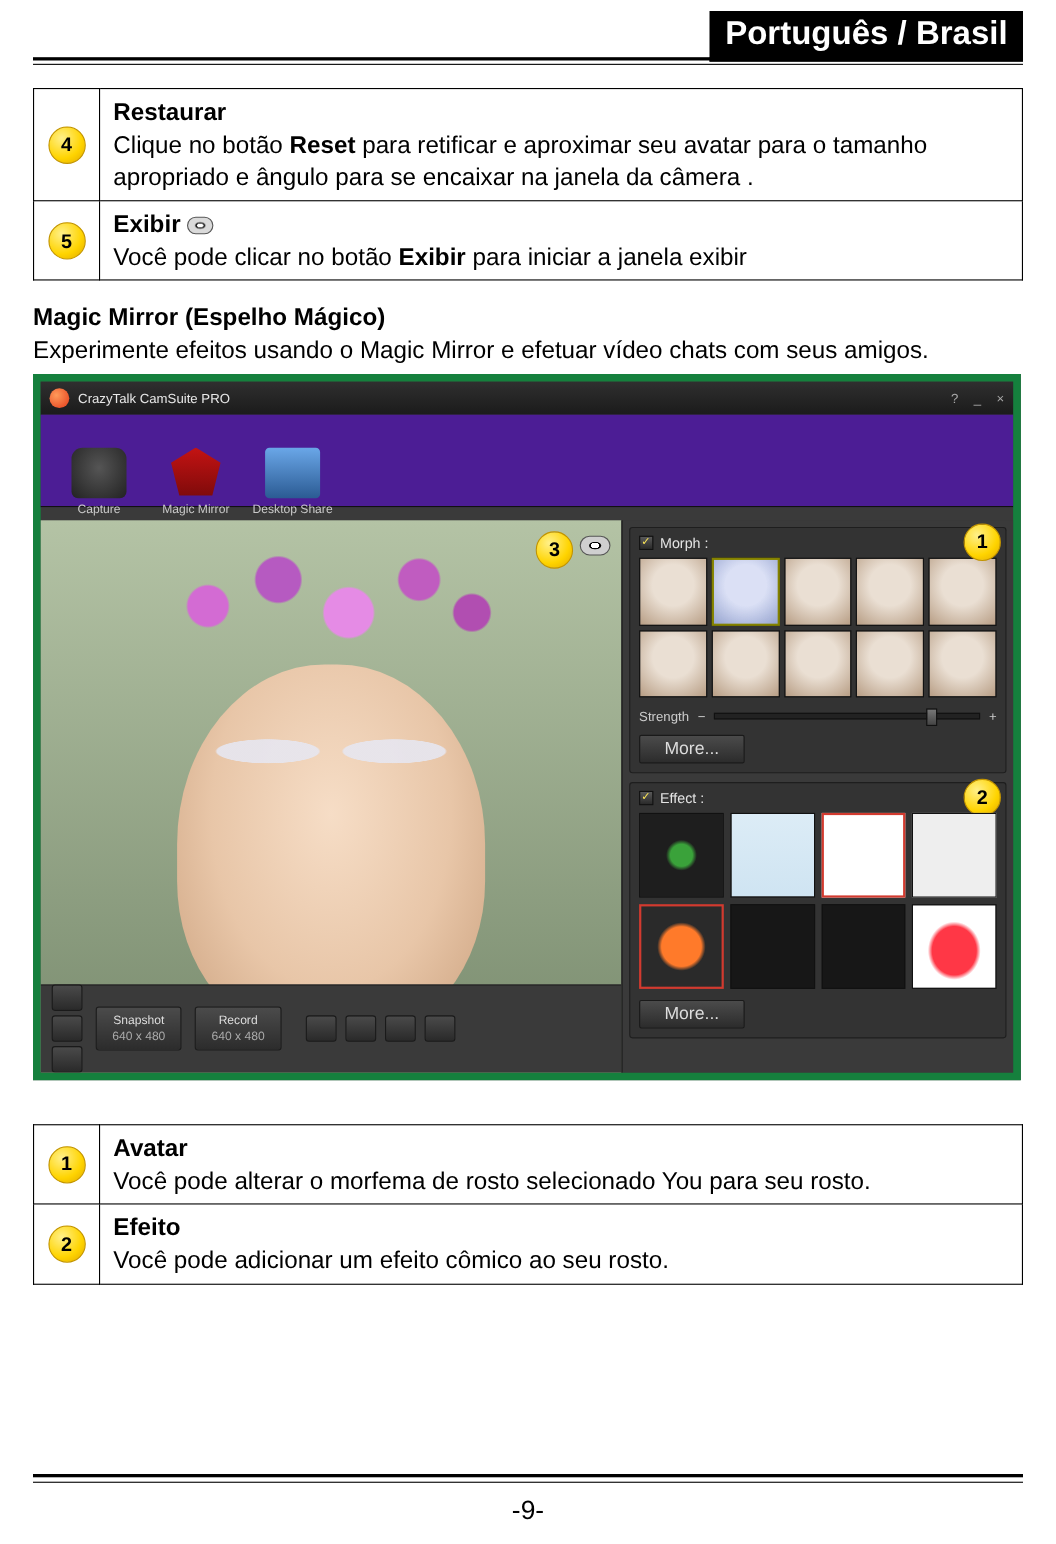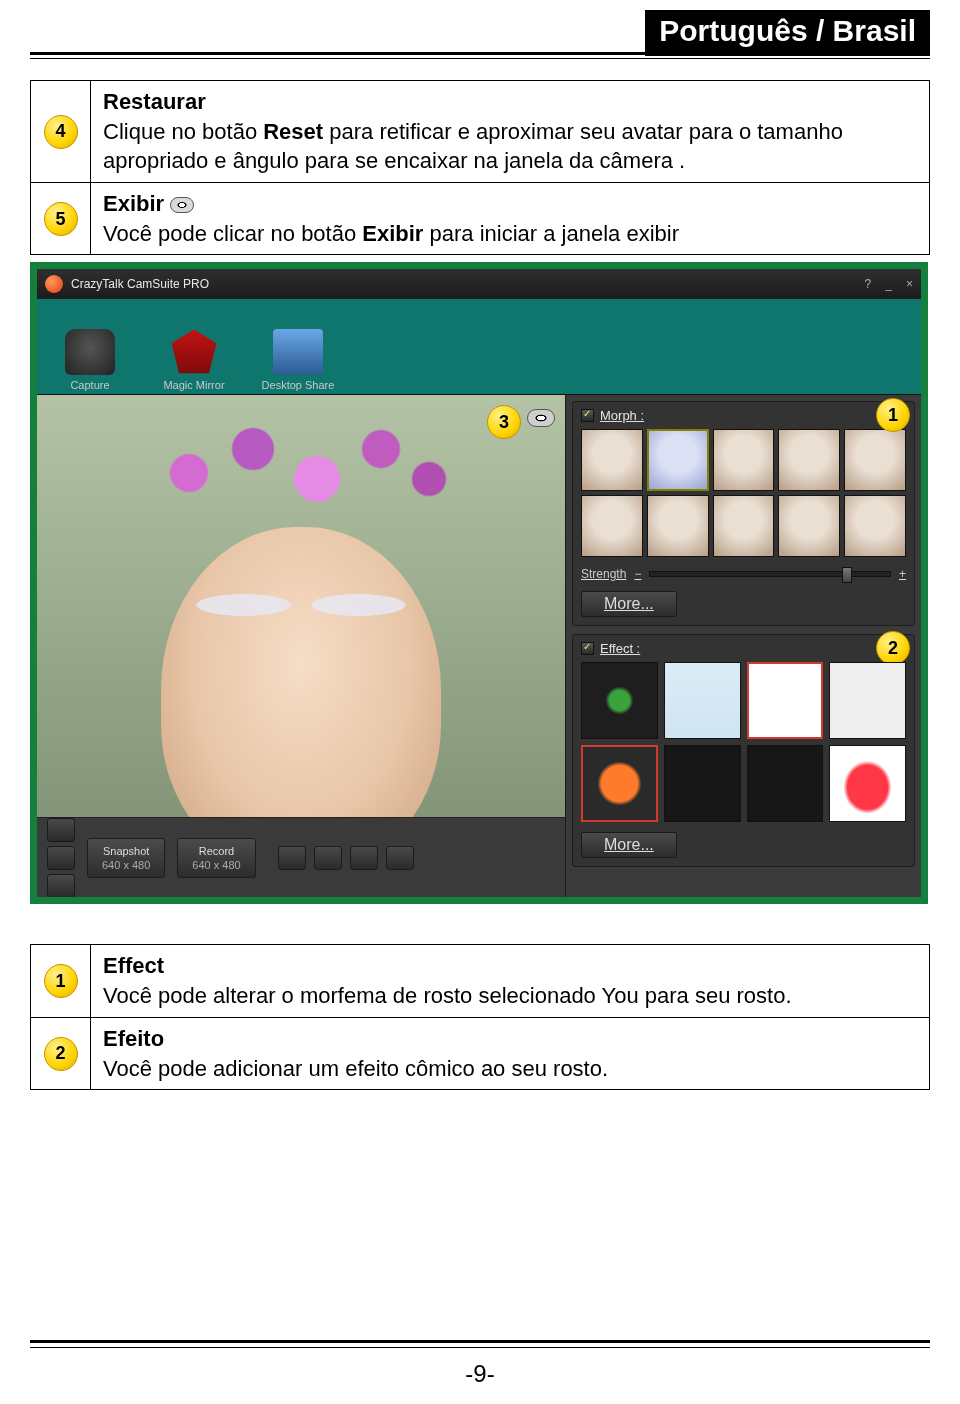--- a/index.html
+++ b/index.html
@@ -72,24 +72,24 @@
   .app-logo {
     width: 18px; height: 18px; border-radius: 50%;
     background: radial-gradient(circle at 35% 35%, #ff9a5a, #e33b1a);
     display: inline-block;
   }
   .app-title { color: #e8e8e8; }
   .win-btns { margin-left: auto; display: flex; gap: 14px; color: #aaa; }
   .win-btns span { cursor: default; }
 
   .app-toolbar {
-    height: 96px;
-    background: #0f766e;
+    height: 84px;
+    background: #4c1d95;
     display: flex;
-    gap: 18px;
+    gap: 2px;
     padding: 8px 10px 4px 10px;
     border-bottom: 1px solid #111;
   }
   .tool {
     width: 86px; height: 84px;
     display: flex; flex-direction: column;
     align-items: center; justify-content: flex-end;
     gap: 4px;
     color: #c9c9c9;
     text-align: center;
@@ -161,21 +161,20 @@
   }
   .bb-sub { color:#aaa; }
   .bb-mini { width:28px; height:24px; background:linear-gradient(#4a4a4a,#2a2a2a); border:1px solid #1a1a1a; border-radius:3px; }
   .sidepanel {
     width: 356px;
     background:#3a3a3a;
     border-left:1px solid #1b1b1b;
     padding: 6px;
     display:flex; flex-direction:column; gap:8px;
     position:relative;
-    text-decoration:underline;
   }
   .panel {
     background:#333;
     border:1px solid #1e1e1e;
     border-radius:3px;
     padding:6px 8px 8px 8px;
   }
   .panel-hdr {
     color:#e4e4e4; font-size:13px; margin-bottom:6px;
     display:flex; align-items:center; gap:6px;
@@ -253,20 +252,24 @@
         <span class="nowrap">
           <b>Exibir</b>
           <span class="eye-inline"></span>
         </span><br>
         <span id="row5body">Você pode clicar no botão <b>Exibir</b> para iniciar a janela exibir</span>
       </td>
     </tr>
   </tbody>
     </table>
 
+  <div class="section-title">
+    <b>Magic Mirror (Espelho Mágico)</b><br>
+    <span>Experimente efeitos usando o Magic Mirror e efetuar vídeo chats com seus amigos.</span>
+  </div>
 
   <div class="app">
     <div class="app-titlebar">
       <span class="app-logo"></span>
       <span class="app-title">CrazyTalk CamSuite PRO</span>
       <div class="win-btns">
         <span>?</span>
         <span>_</span>
         <span>×</span>
       </div>
@@ -373,21 +376,21 @@
     </div>
   </div>
 
   <table class="desc-table bottom-table">
     <tbody>
         <tr>
       <td class="num">
         <span class="marker">1</span>
       </td>
       <td>
-        <b>Effect</b><br>
+        <b>Avatar</b><br>
         <span>Você pode alterar o morfema de rosto selecionado You para seu rosto.</span>
       </td>
     </tr>
     <tr>
       <td class="num">
         <span class="marker">2</span>
       </td>
       <td>
         <b>Efeito</b><br>
         <span>Você pode adicionar um efeito cômico ao seu rosto.</span>

